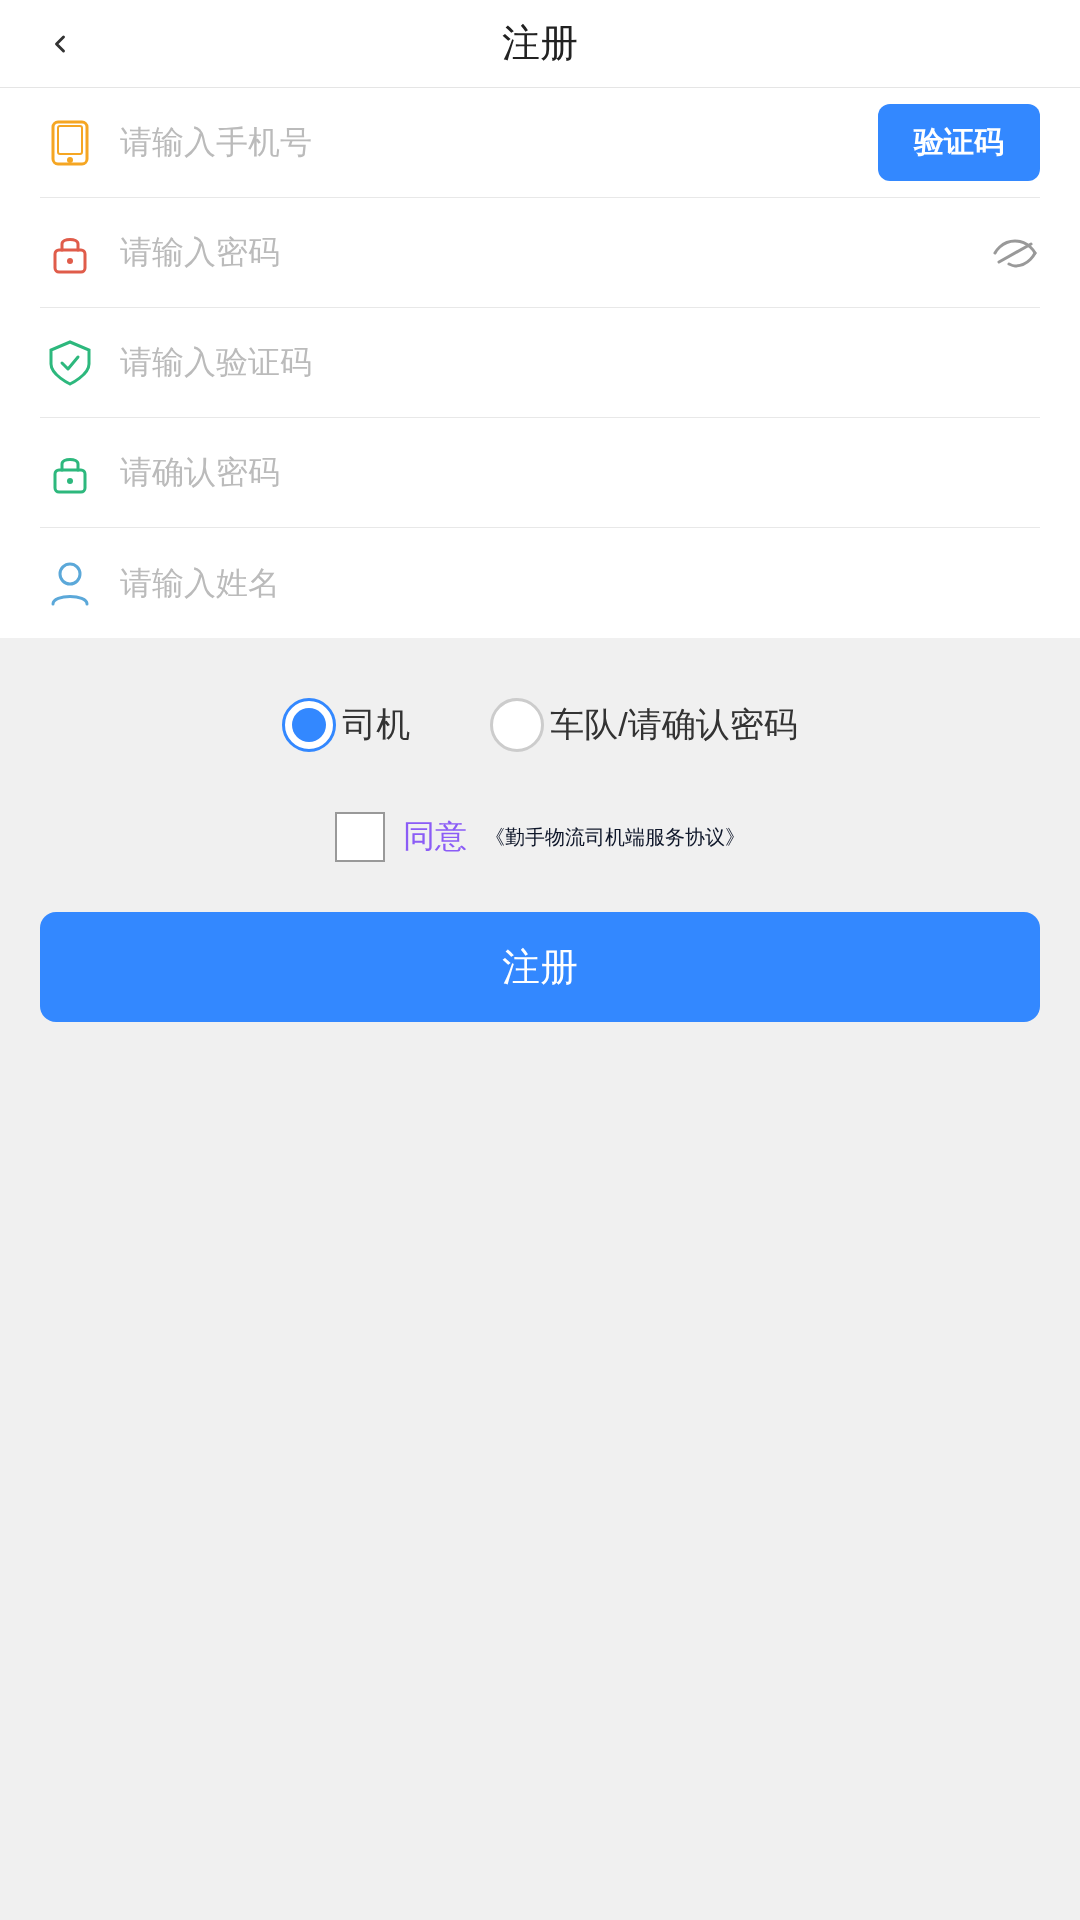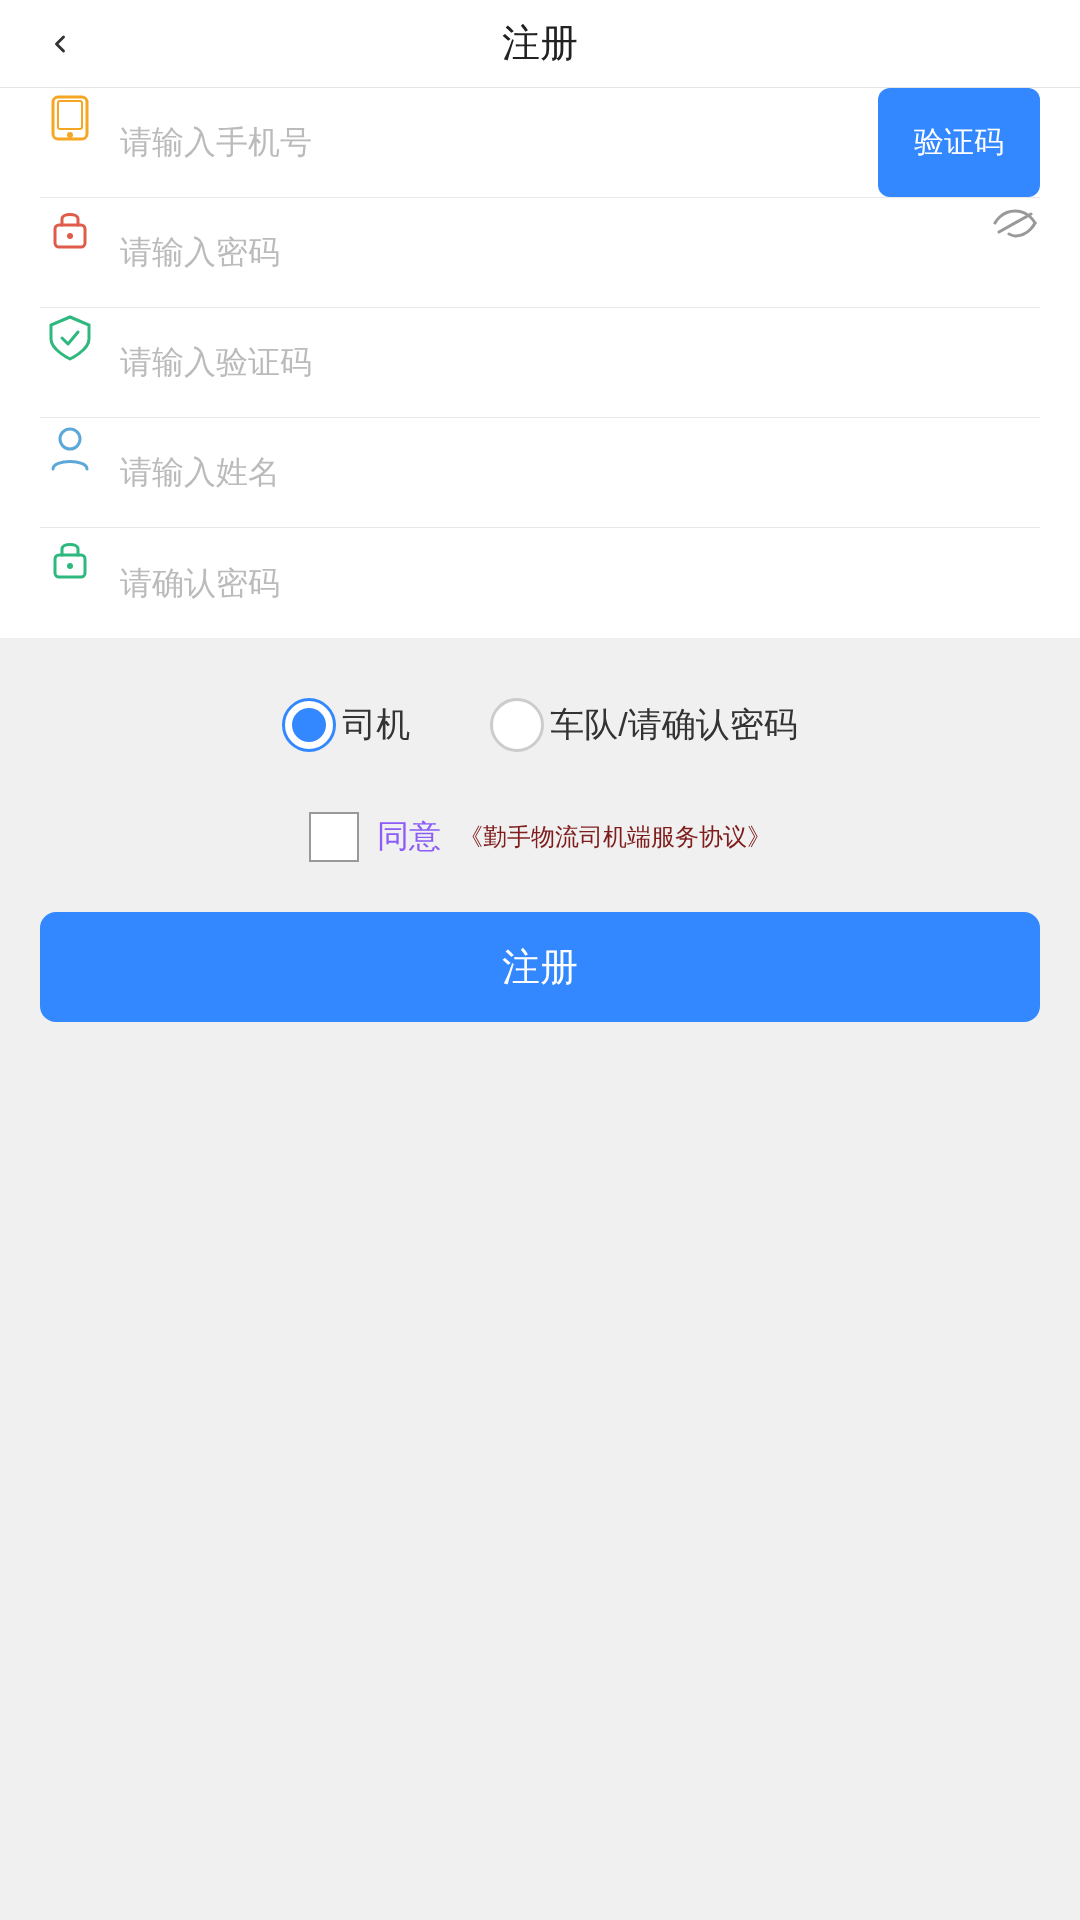--- a/index.html
+++ b/index.html
@@ -57,20 +57,21 @@
     }
 
     
     .form-section {
       background: #ffffff;
       padding: 0 40px;
     }
 
     .form-row {
       display: flex;
+      align-items: center;
       height: 110px;
       border-bottom: 1px solid #e8e8e8;
       position: relative;
     }
 
     .form-row:last-child {
       border-bottom: none;
     }
 
     .form-icon {
@@ -101,20 +102,21 @@
       background: #3388ff;
       color: white;
       border: none;
       border-radius: 12px;
       padding: 18px 36px;
       font-size: 30px;
       font-family: inherit;
       cursor: pointer;
       white-space: nowrap;
       margin-left: 20px;
+      font-weight: bold;
     }
 
     .eye-icon {
       width: 50px;
       height: 50px;
       display: flex;
       align-items: center;
       justify-content: center;
       cursor: pointer;
       margin-left: 10px;
@@ -188,22 +190,22 @@
       justify-content: center;
       cursor: pointer;
     }
 
     .agree-text {
       font-size: 32px;
       color: #8b5cf6;
     }
 
     .agree-link {
-      font-size: 24px;
-      color: #7f1d1d;
+      font-size: 20px;
+      color: #0f172a;
       cursor: pointer;
     }
 
     .register-btn {
       width: 100%;
       height: 110px;
       background: #3388ff;
       color: white;
       border: none;
       border-radius: 16px;
@@ -263,36 +265,36 @@
         <path d="M25 4 L44 12 L44 26 C44 37 25 46 25 46 C25 46 6 37 6 26 L6 12 Z" stroke="#2db87d" stroke-width="3" fill="none"></path>
         <polyline points="17,25 23,31 33,19" stroke="#2db87d" stroke-width="3" stroke-linecap="round" stroke-linejoin="round"></polyline>
       </svg>
     </div>
     <input class="form-input" type="text" placeholder="请输入验证码" style="">
   </div>
 
   <div class="form-row">
     <div class="form-icon">
       <svg width="50" height="50" viewBox="0 0 50 50" fill="none">
-        <circle cx="25" cy="16" r="10" stroke="#5ba8d9" stroke-width="3" fill="none"></circle>
-        <path d="M8 46 C8 36 42 36 42 46" stroke="#5ba8d9" stroke-width="3" stroke-linecap="round" fill="none"></path>
-      </svg>
-    </div>
-    <input class="form-input" type="text" placeholder="请输入姓名" style="">
-  </div>
-
-  <div class="form-row">
-    <div class="form-icon">
-      <svg width="50" height="50" viewBox="0 0 50 50" fill="none">
         <rect x="10" y="22" width="30" height="22" rx="4" fill="none" stroke="#2db87d" stroke-width="3"></rect>
         <path d="M17 22 L17 16 C17 10 33 10 33 16 L33 22" stroke="#2db87d" stroke-width="3" fill="none" stroke-linecap="round"></path>
         <circle cx="25" cy="33" r="3" fill="#2db87d"></circle>
       </svg>
     </div>
     <input class="form-input" type="password" placeholder="请确认密码" style="">
+  </div>
+
+  <div class="form-row">
+    <div class="form-icon">
+      <svg width="50" height="50" viewBox="0 0 50 50" fill="none">
+        <circle cx="25" cy="16" r="10" stroke="#5ba8d9" stroke-width="3" fill="none"></circle>
+        <path d="M8 46 C8 36 42 36 42 46" stroke="#5ba8d9" stroke-width="3" stroke-linecap="round" fill="none"></path>
+      </svg>
+    </div>
+    <input class="form-input" type="text" placeholder="请输入姓名" style="">
   </div>
 
 </div>
 
 <div class="options-section">
 
   
   <div class="radio-group">
     <div class="radio-option">
       <div class="radio-circle selected"></div>

